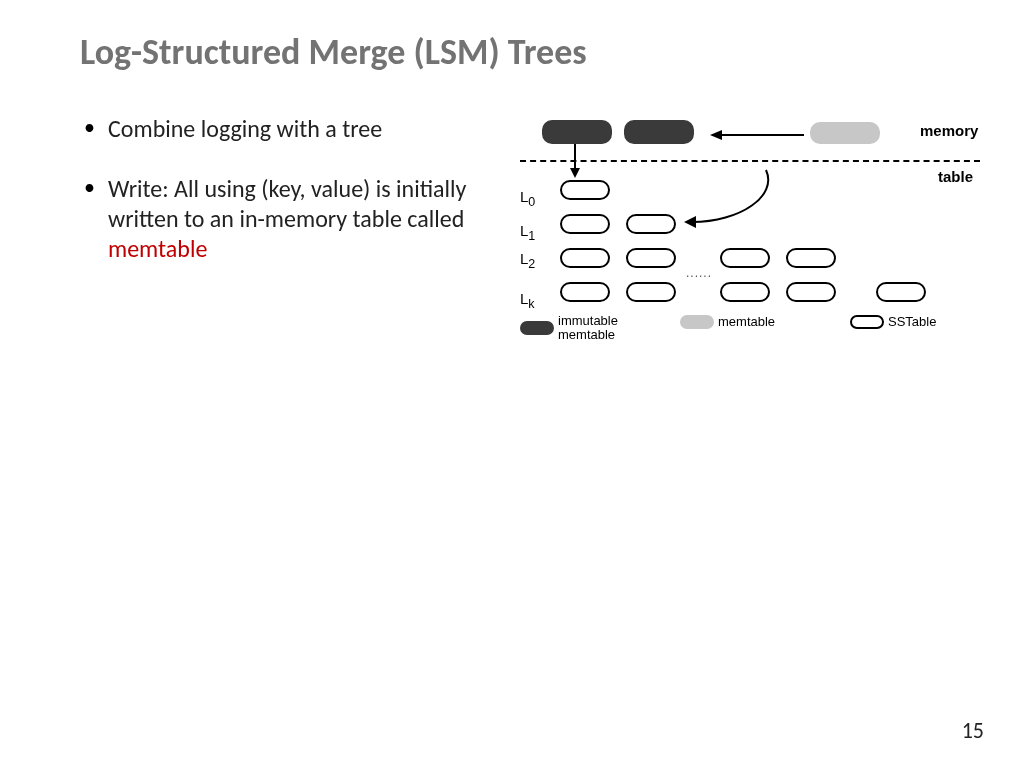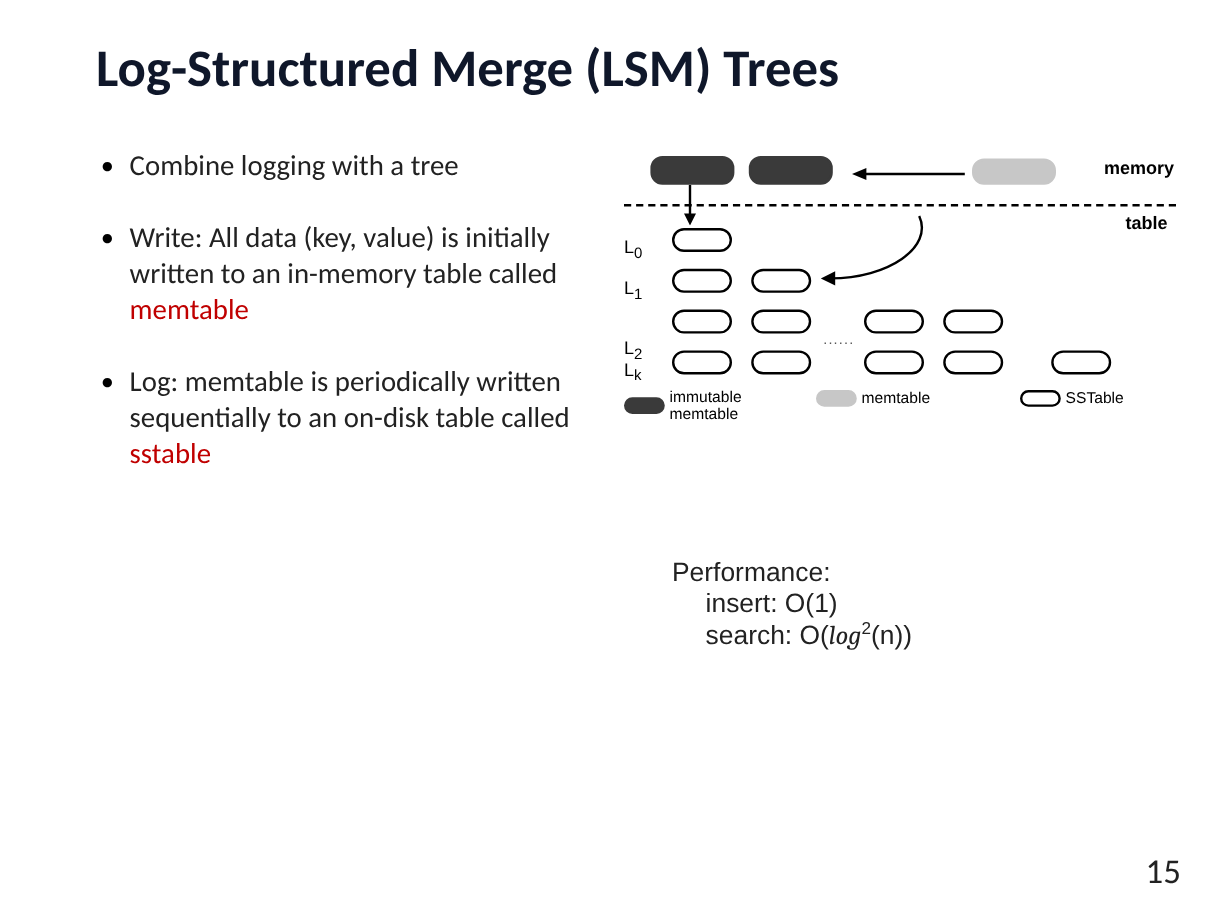--- a/index.html
+++ b/index.html
@@ -7,23 +7,23 @@
     width: 1024px;
     height: 768px;
     background: #fff;
     font-family: Calibri, "Segoe UI", Arial, sans-serif;
     color: #222;
     position: relative;
     overflow: hidden;
   }
   .slide { padding: 30px 60px 0 80px; }
   .title {
-    color: #0f172a;
+    color: #737373;
     font-weight: 700;
-    font-size: 44px;
+    font-size: 36px;
     margin-bottom: 40px;
   }
   .columns { display: flex; gap: 20px; margin-top: 40px; }
   .leftcol { flex: 0 0 420px; font-size: 24px; line-height: 1.25; }
   .bullets { list-style: none; }
   .bullets > li { position: relative; padding-left: 28px; margin-bottom: 30px; }
   .bullets > li::before {
     content: "•";
     position: absolute;
     left: 4px; top: 0;
@@ -61,40 +61,37 @@
     position:absolute; left:40px; top:340px;
     font-family: Verdana, Geneva, sans-serif;
     font-size: 22px; color:#222;
   }
   .perf .indent { margin-left: 28px; }
   .perf .math { font-style: italic; font-family: Cambria, Georgia, serif; }
   .sup { font-size:0.65em; vertical-align: super; }
 
   .pagenum {
     position:absolute; right:40px; bottom:24px;
-    font-size:29px; color:#222;
+    font-size:22px; color:#222;
   }
 </style>
 </head>
 <body>
 
 <div class="slide">
   <h1 class="title">Log-Structured Merge (LSM) Trees</h1>
 
   <div class="columns">
     <div class="leftcol">
       <ul class="bullets">
         <li>
           <span>Combine logging with a tree</span>
         </li>
         <li>
-          <span>Write: All data (key, value) is initially written to an in-memory table called </span><span class="kw">memtable</span>
-        </li>
-        <li>
-          <span>Log: memtable is periodically written sequentially to an on-disk table called </span><span class="kw">sstable</span>
+          <span>Write: All using (key, value) is initially written to an in-memory table called </span><span class="kw">memtable</span>
         </li>
       </ul>
     </div>
 
     <div class="rightcol">
       <div class="diagram">
 
         <div class="pill dark" style="left:22px; top:6px; width:70px; height:24px;"></div>
         <div class="pill dark" style="left:104px; top:6px; width:70px; height:24px;"></div>
         <div class="pill grey" style="left:290px; top:8px; width:70px; height:22px;"></div>
@@ -118,21 +115,21 @@
 
         <span class="levlabel" style="top:108px;"><span>L</span><sub>1</sub></span>
         <div class="pill" style="left:40px; top:100px; width:50px; height:20px;"></div>
         <div class="pill" style="left:106px; top:100px; width:50px; height:20px;"></div>
 
         <svg style="position:absolute; left:150px; top:52px;" width="120" height="70">
           <path d="M96,4 C108,30 70,56 22,56" fill="none" stroke="#000" stroke-width="2"></path>
           <polygon points="14,56 26,50 26,62" fill="#000"></polygon>
         </svg>
 
-        <span class="levlabel" style="top:158px;"><span>L</span><sub>2</sub></span>
+        <span class="levlabel" style="top:136px;"><span>L</span><sub>2</sub></span>
         <div class="pill" style="left:40px; top:134px; width:50px; height:20px;"></div>
         <div class="pill" style="left:106px; top:134px; width:50px; height:20px;"></div>
         <div class="pill" style="left:200px; top:134px; width:50px; height:20px;"></div>
         <div class="pill" style="left:266px; top:134px; width:50px; height:20px;"></div>
         <span class="dots" style="left:166px; top:152px;">......</span>
 
         <span class="levlabel" style="top:176px;"><span>L</span><sub>k</sub></span>
         <div class="pill" style="left:40px; top:168px; width:50px; height:20px;"></div>
         <div class="pill" style="left:106px; top:168px; width:50px; height:20px;"></div>
         <div class="pill" style="left:200px; top:168px; width:50px; height:20px;"></div>
@@ -149,24 +146,17 @@
         <div class="legend" style="left:160px; top:200px;">
           <div class="legpill" style="background:#c7c7c7; border-color:#c7c7c7;"></div>
           <span>memtable</span>
         </div>
         <div class="legend" style="left:330px; top:200px;">
           <div class="legpill"></div>
           <span>SSTable</span>
         </div>
       </div>
 
-      <div class="perf">
-        <div>Performance:</div>
-        <div class="indent">insert: O(1)</div>
-        <div class="indent">
-          <span>search: O(</span><span class="math">log</span><span class="sup">2</span><span>(n))</span>
-        </div>
-      </div>
     </div>
   </div>
 </div>
 
 <div class="pagenum">15</div>
 
 </body></html>

